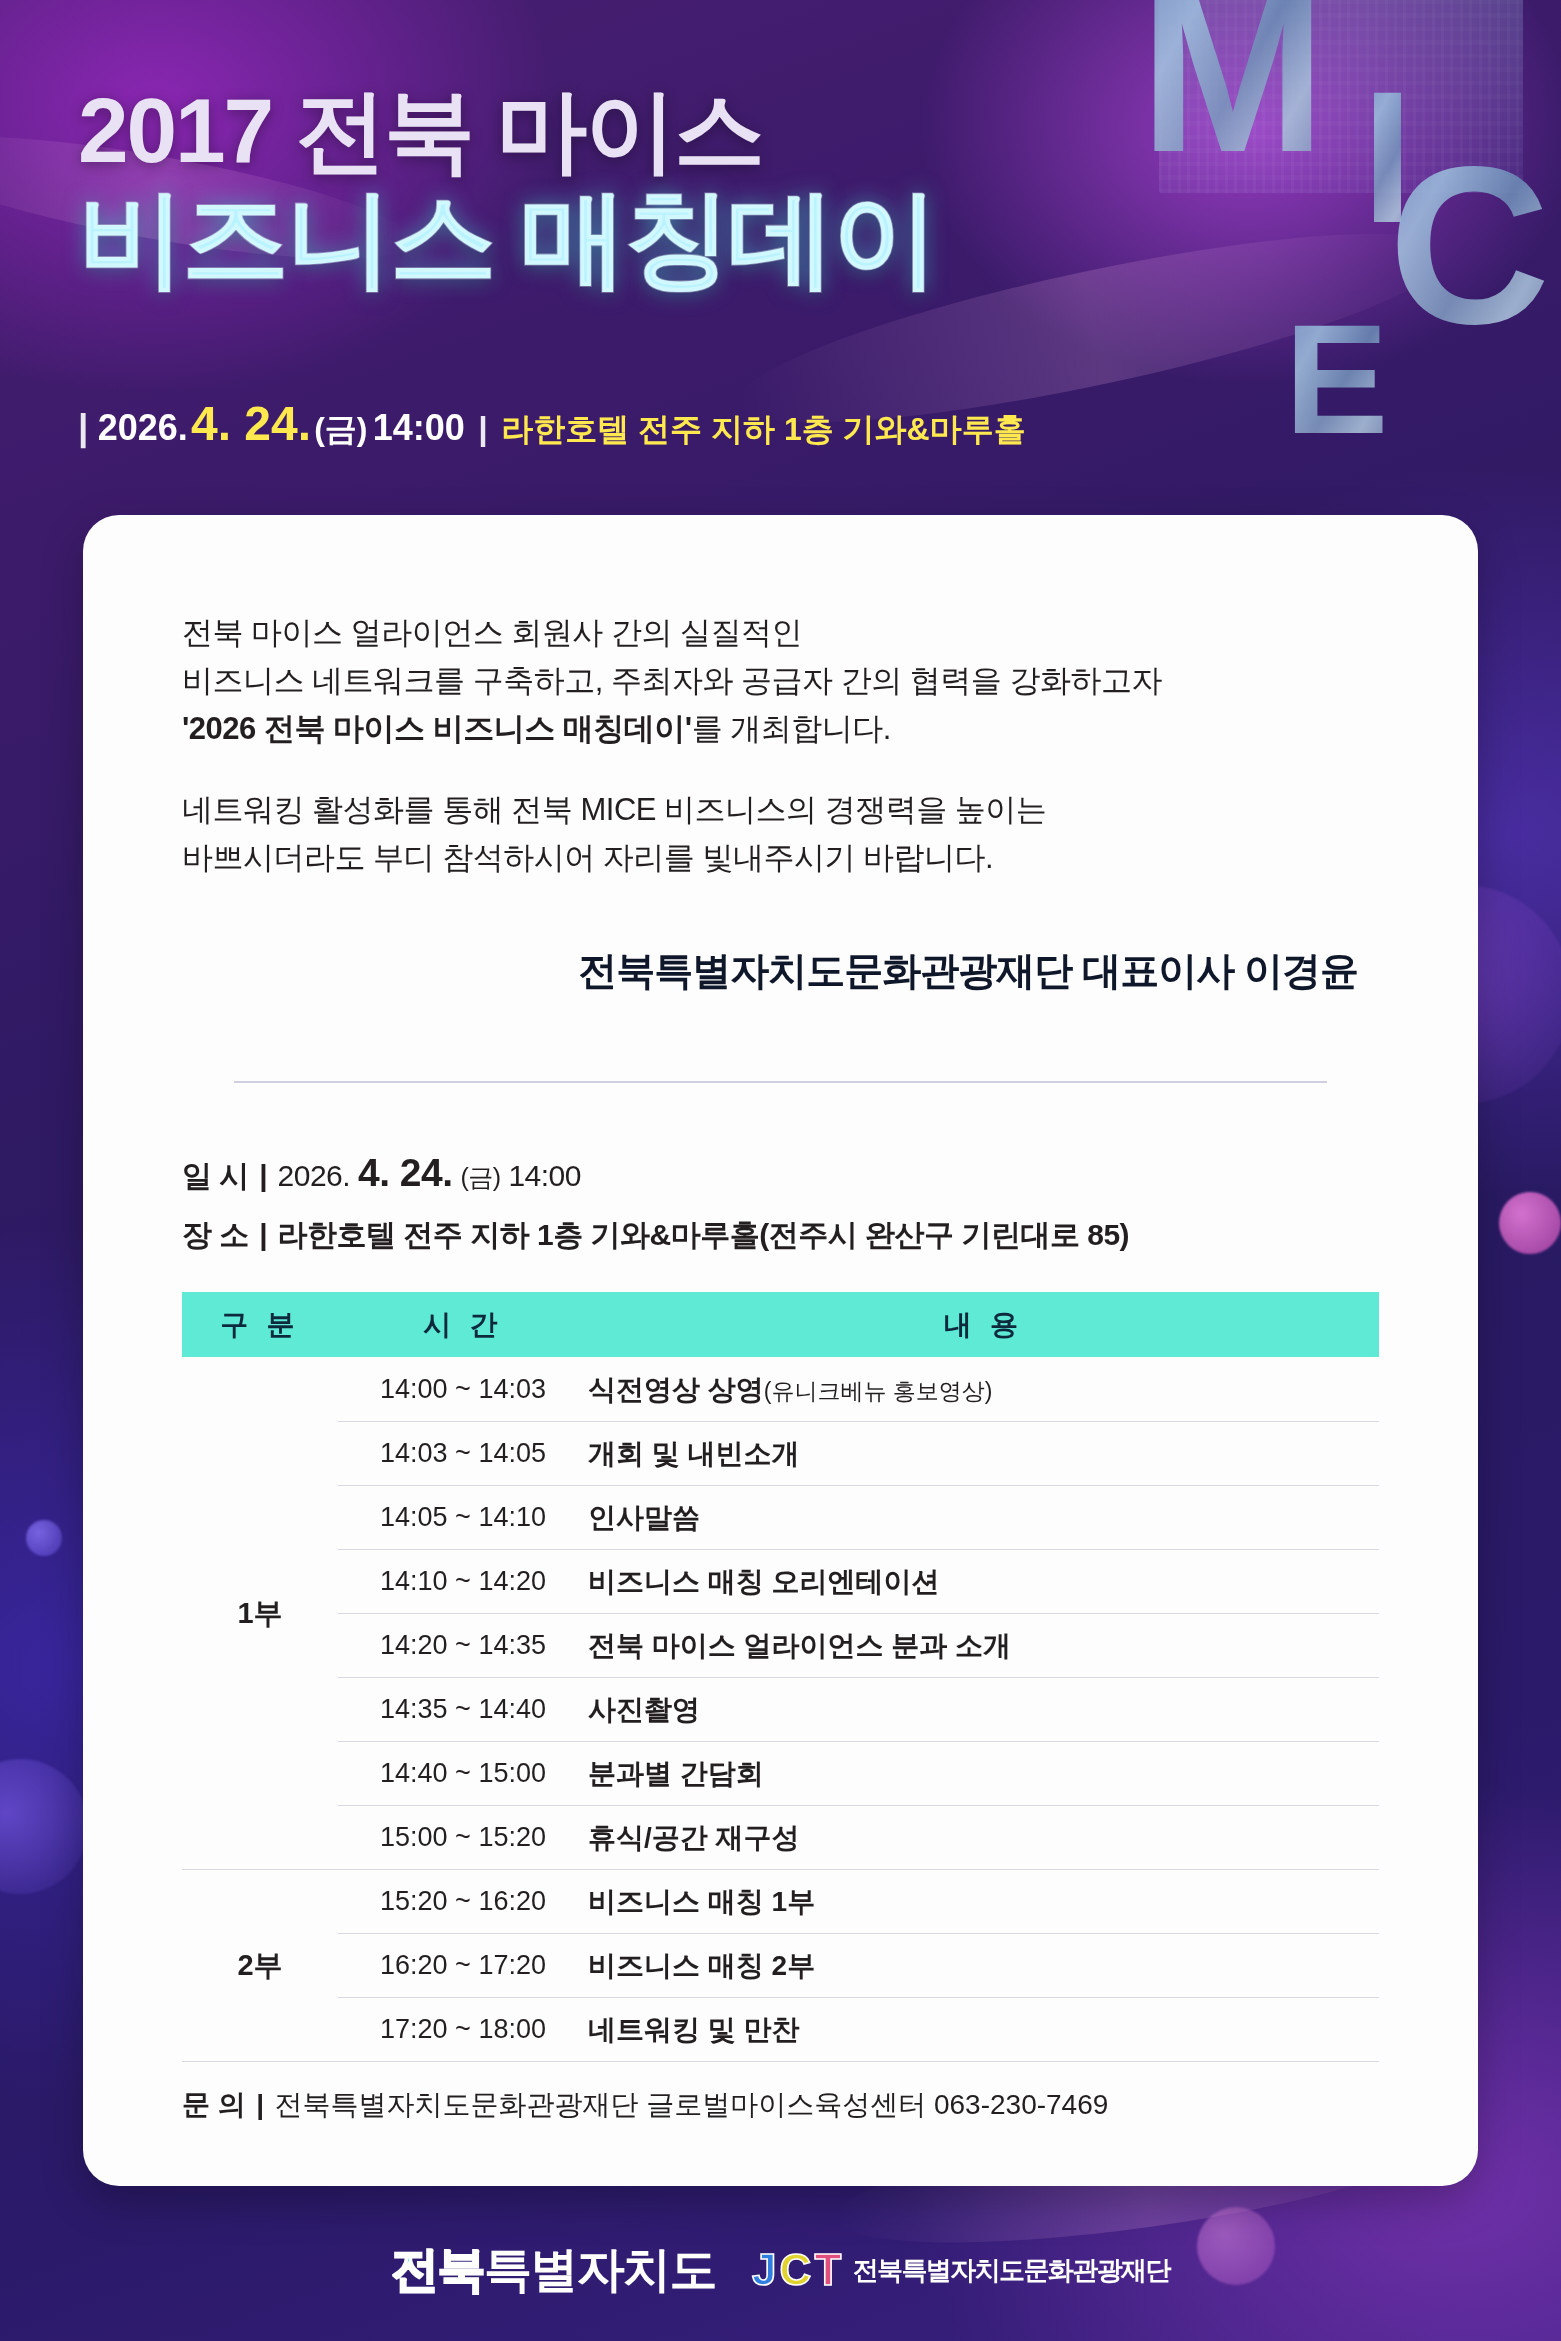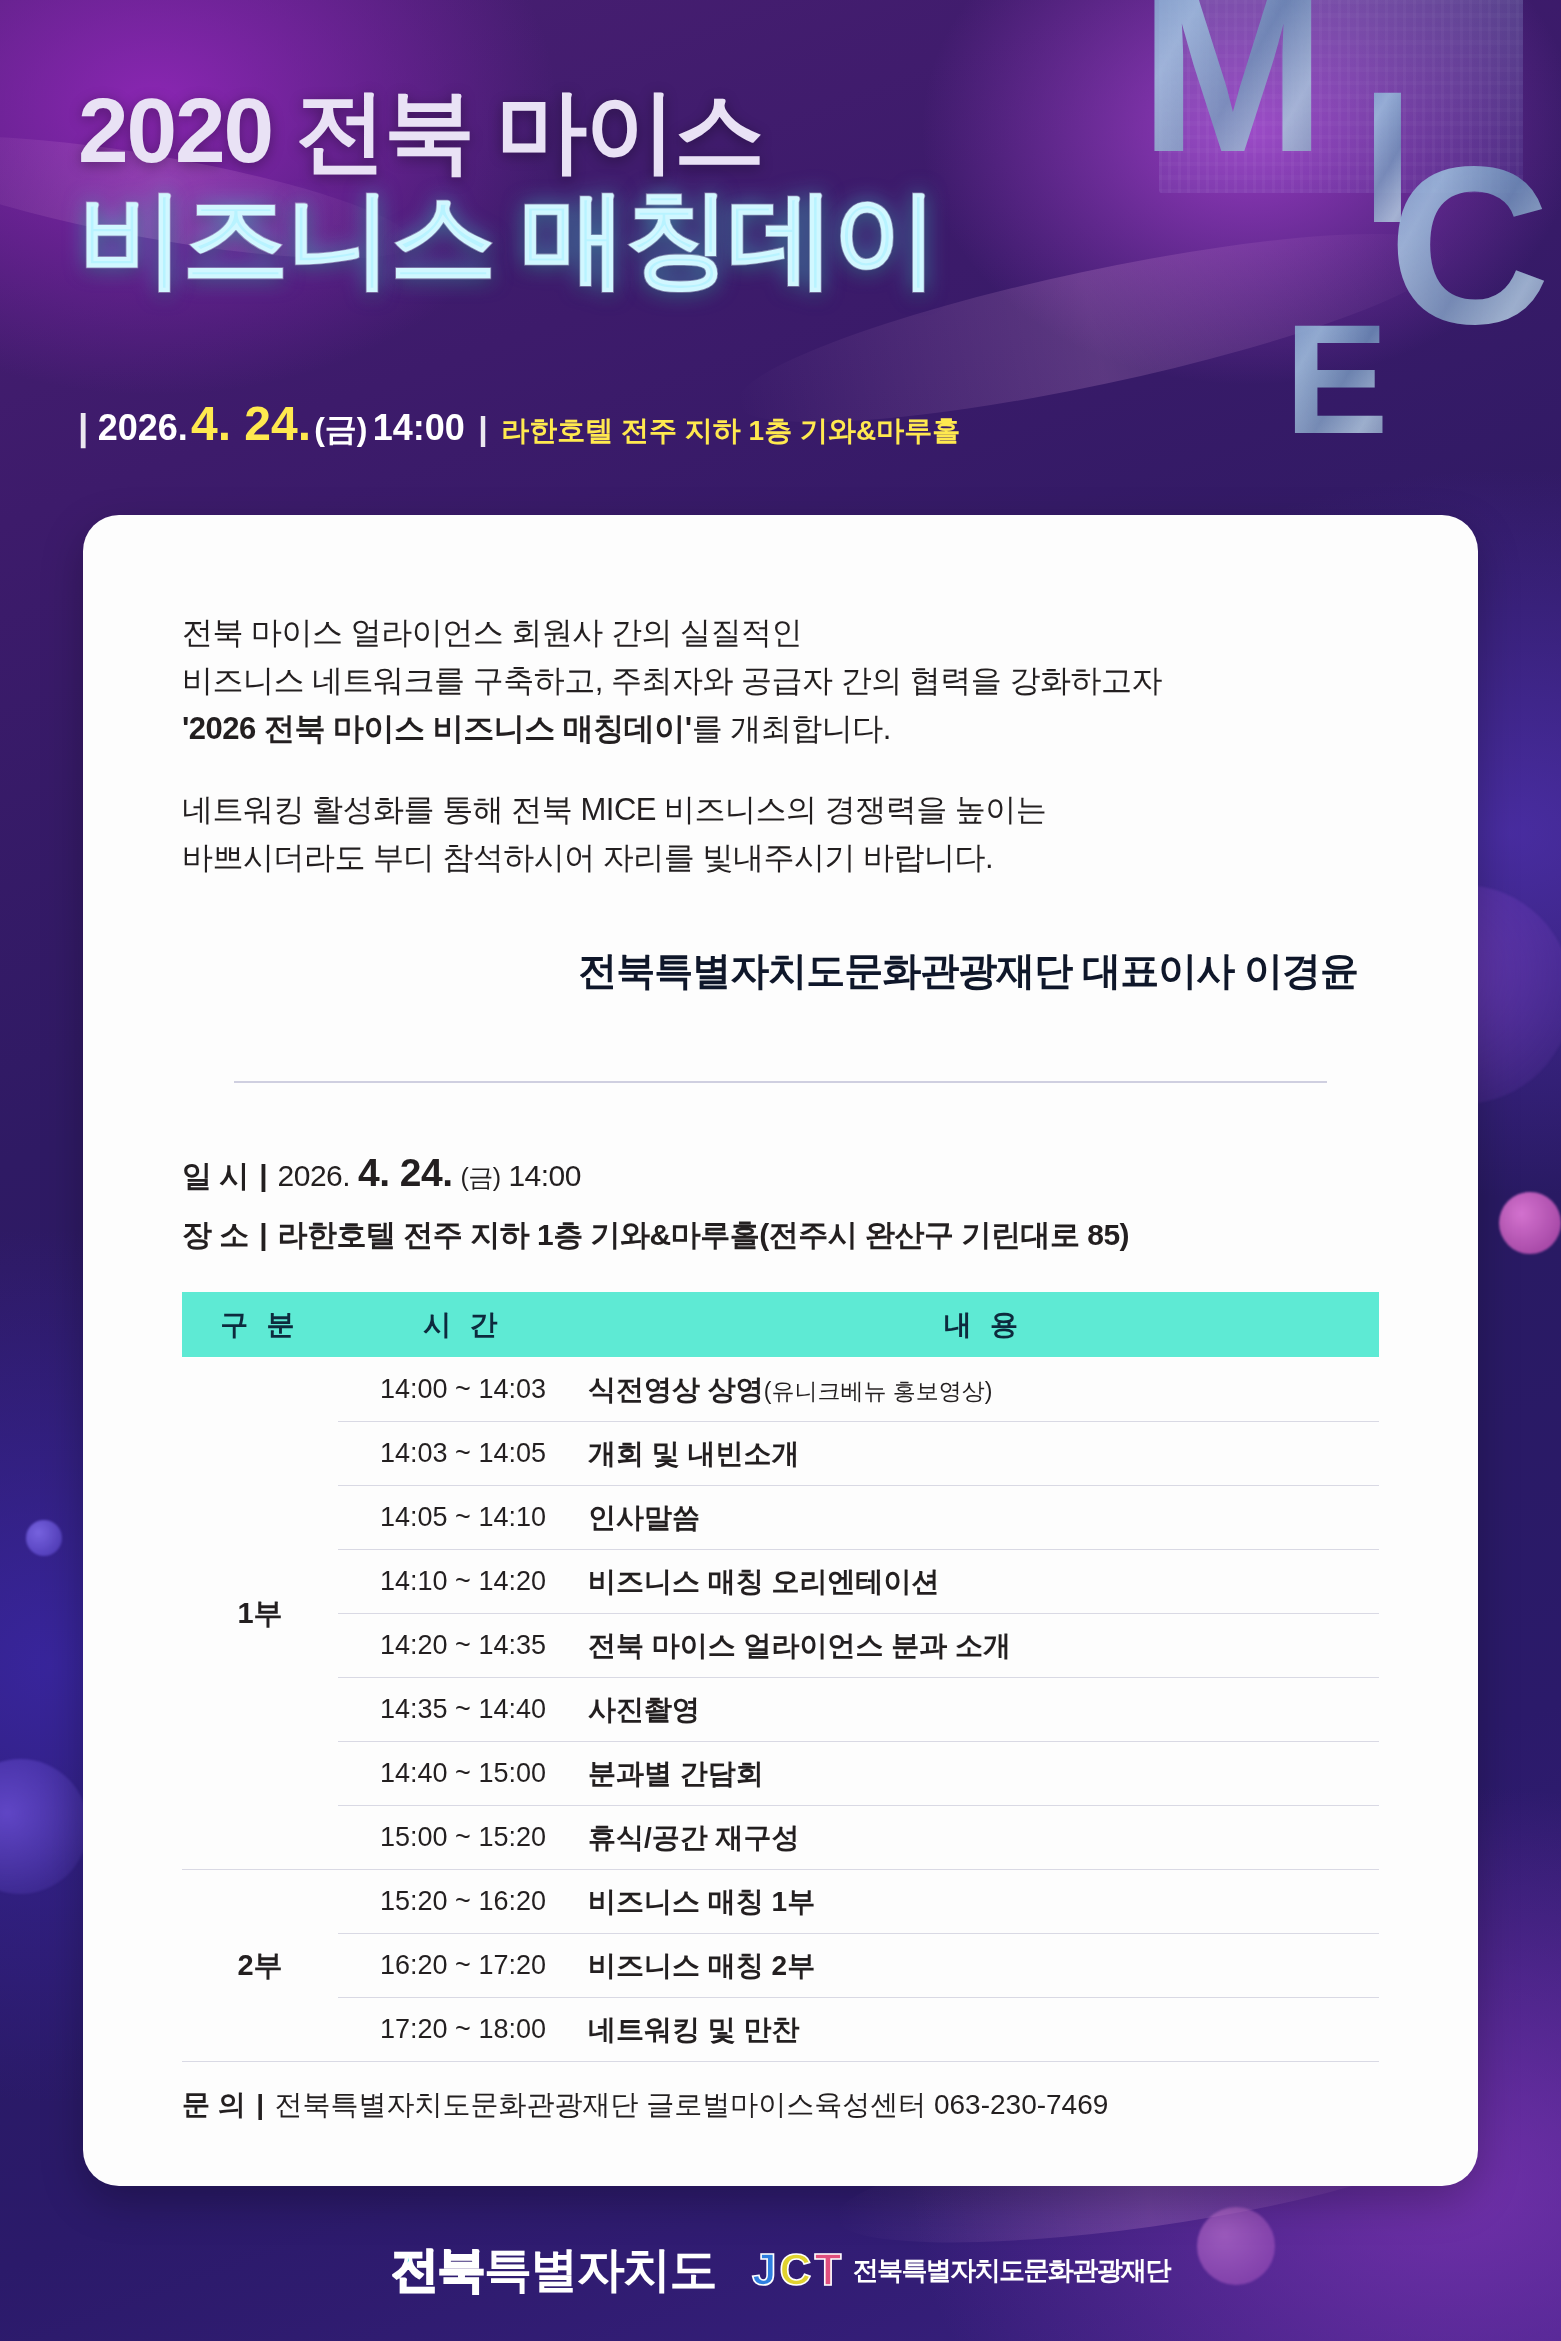--- a/index.html
+++ b/index.html
@@ -87,21 +87,21 @@
     position: absolute; left: 78px; top: 396px;
     display: flex; align-items: baseline; gap: 0px;
     font-weight: bold; white-space: nowrap;
   }
   #subinfo .bar { color: #ffffff; font-size: 37px; margin-right: 9.4px; opacity: .9; }
   #subinfo .d1 { color: #ffffff; font-size: 36px; }
   #subinfo .d-big { color: #ffe94f; font-size: 48px; margin: 0 3.1px; }
   #subinfo .d-day { color: #ffffff; font-size: 32px; }
   #subinfo .d-time { color: #ffffff; font-size: 36px; margin-left: 5.2px; }
   #subinfo .sep { color: #ffffff; font-size: 34px; margin: 0 13.5px; opacity: .9; }
-  #subinfo .venue { color: #ffe94f; font-size: 28px; }
+  #subinfo .venue { color: #ffe94f; font-size: 32px; }
 
   
   #card {
     position: absolute; left: 83px; top: 515px;
     width: 1395px; height: 1671px;
     background: #fdfdfd;
     border-radius: 36px;
     box-shadow: 0 15.6px 42px rgba(0,0,0,.25);
   }
   #card-inner { padding: 94px 99px 0 99px; }
@@ -184,21 +184,21 @@
 
   <div id="mice-wm">
     <div class="photo"></div>
     <div class="glyph g-m">M</div>
     <div class="glyph g-i">I</div>
     <div class="glyph g-c">C</div>
     <div class="glyph g-e">E</div>
   </div>
 
   <div id="title-block">
-    <div class="t-line1">2020 전북 마이스</div>
+    <div class="t-line1">2017 전북 마이스</div>
     <div class="t-line2">비즈니스 매칭데이</div>
   </div>
 
   <div id="subinfo">
     <span class="bar">|</span>
     <span class="d1">2026.</span>
     <span class="d-big">4. 24.</span>
     <span class="d-day">(금)</span>
     <span class="d-time">14:00</span>
     <span class="sep">|</span>

